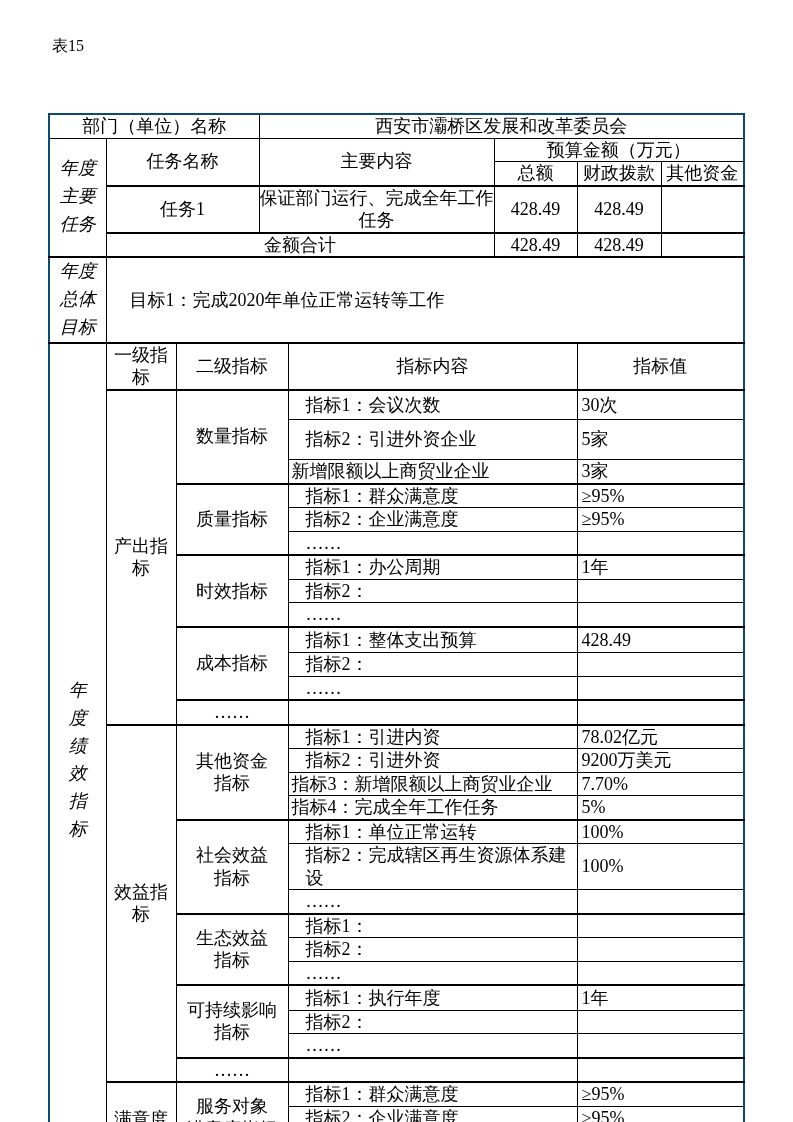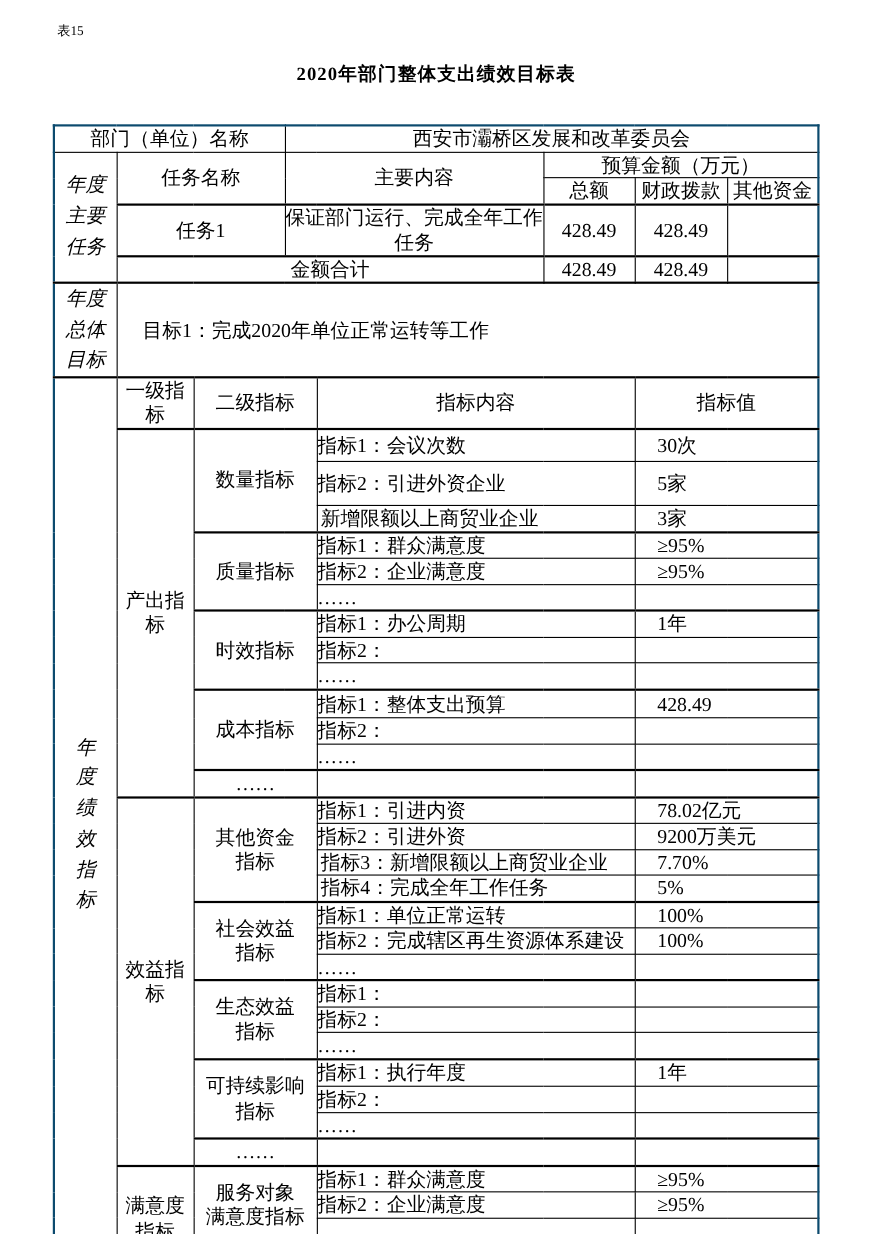--- a/index.html
+++ b/index.html
@@ -1,44 +1,43 @@
 <!DOCTYPE html>
 <html><head>
 <meta charset="utf-8">
 <style>
   html,body{margin:0;padding:0;background:#ffffff;}
   .page{position:relative;width:793px;height:1122px;background:#ffffff;overflow:hidden;
         font-family:"Liberation Serif","DejaVu Serif",serif;color:#000;}
-  .tag{position:absolute;left:52px;top:20px;font-size:12px;}
+  .tag{position:absolute;left:52px;top:36px;font-size:16px;}
   .title{position:absolute;left:0;top:56px;width:100%;text-align:center;
          font-size:17px;font-weight:bold;letter-spacing:1px;}
   table.main{position:absolute;left:48px;top:113px;width:697px;
              border-collapse:collapse;table-layout:fixed;
              border:2px solid #0c4a6e;font-size:18px;}
   td{border:1px solid #000;vertical-align:middle;padding:0;line-height:1.25;
      overflow:hidden;}
   td.center{text-align:center;}
   td.pre{white-space:pre-line;text-align:center;}
-  td.content{padding-left:0;text-align:left;}
+  td.content{padding-left:17px;text-align:left;}
   td.content.tight{padding-left:3px;}
-  td.value{padding-left:20px;text-align:left;margin-left:28px;}
+  td.value{padding-left:4px;text-align:left;margin-left:28px;}
   td.goaltext{padding-left:23px;text-align:left;}
   tr.gt > td, tr.st > td{border-top:2px solid #000;}
   tr.taskrow > td{border-top:2px solid #000;border-bottom:2px solid #000;margin-top:19px;}
   tr.goalrow > td{border-top:2px solid #000;}
   tr.perfhdr > td{border-top:2px solid #000;border-bottom:2px solid #000;}
   td.vlabel{text-align:center;white-space:pre-line;line-height:1.55;font-style:italic;}
   .note{position:absolute;left:48px;top:1008px;font-size:11px;white-space:nowrap;}
 </style>
 </head>
 <body>
 
 <div class="page">
   <div class="tag">表15</div>
-  <div class="title">2020年部门整体支出绩效目标表</div>
 
   <table class="main" id="main-table">
     <colgroup>
       <col style="width:57px">
         <col style="width:70px">
         <col style="width:83px">
         <col style="width:29px">
       <col style="width:206px">
         <col style="width:83px">
         <col style="width:84px">

